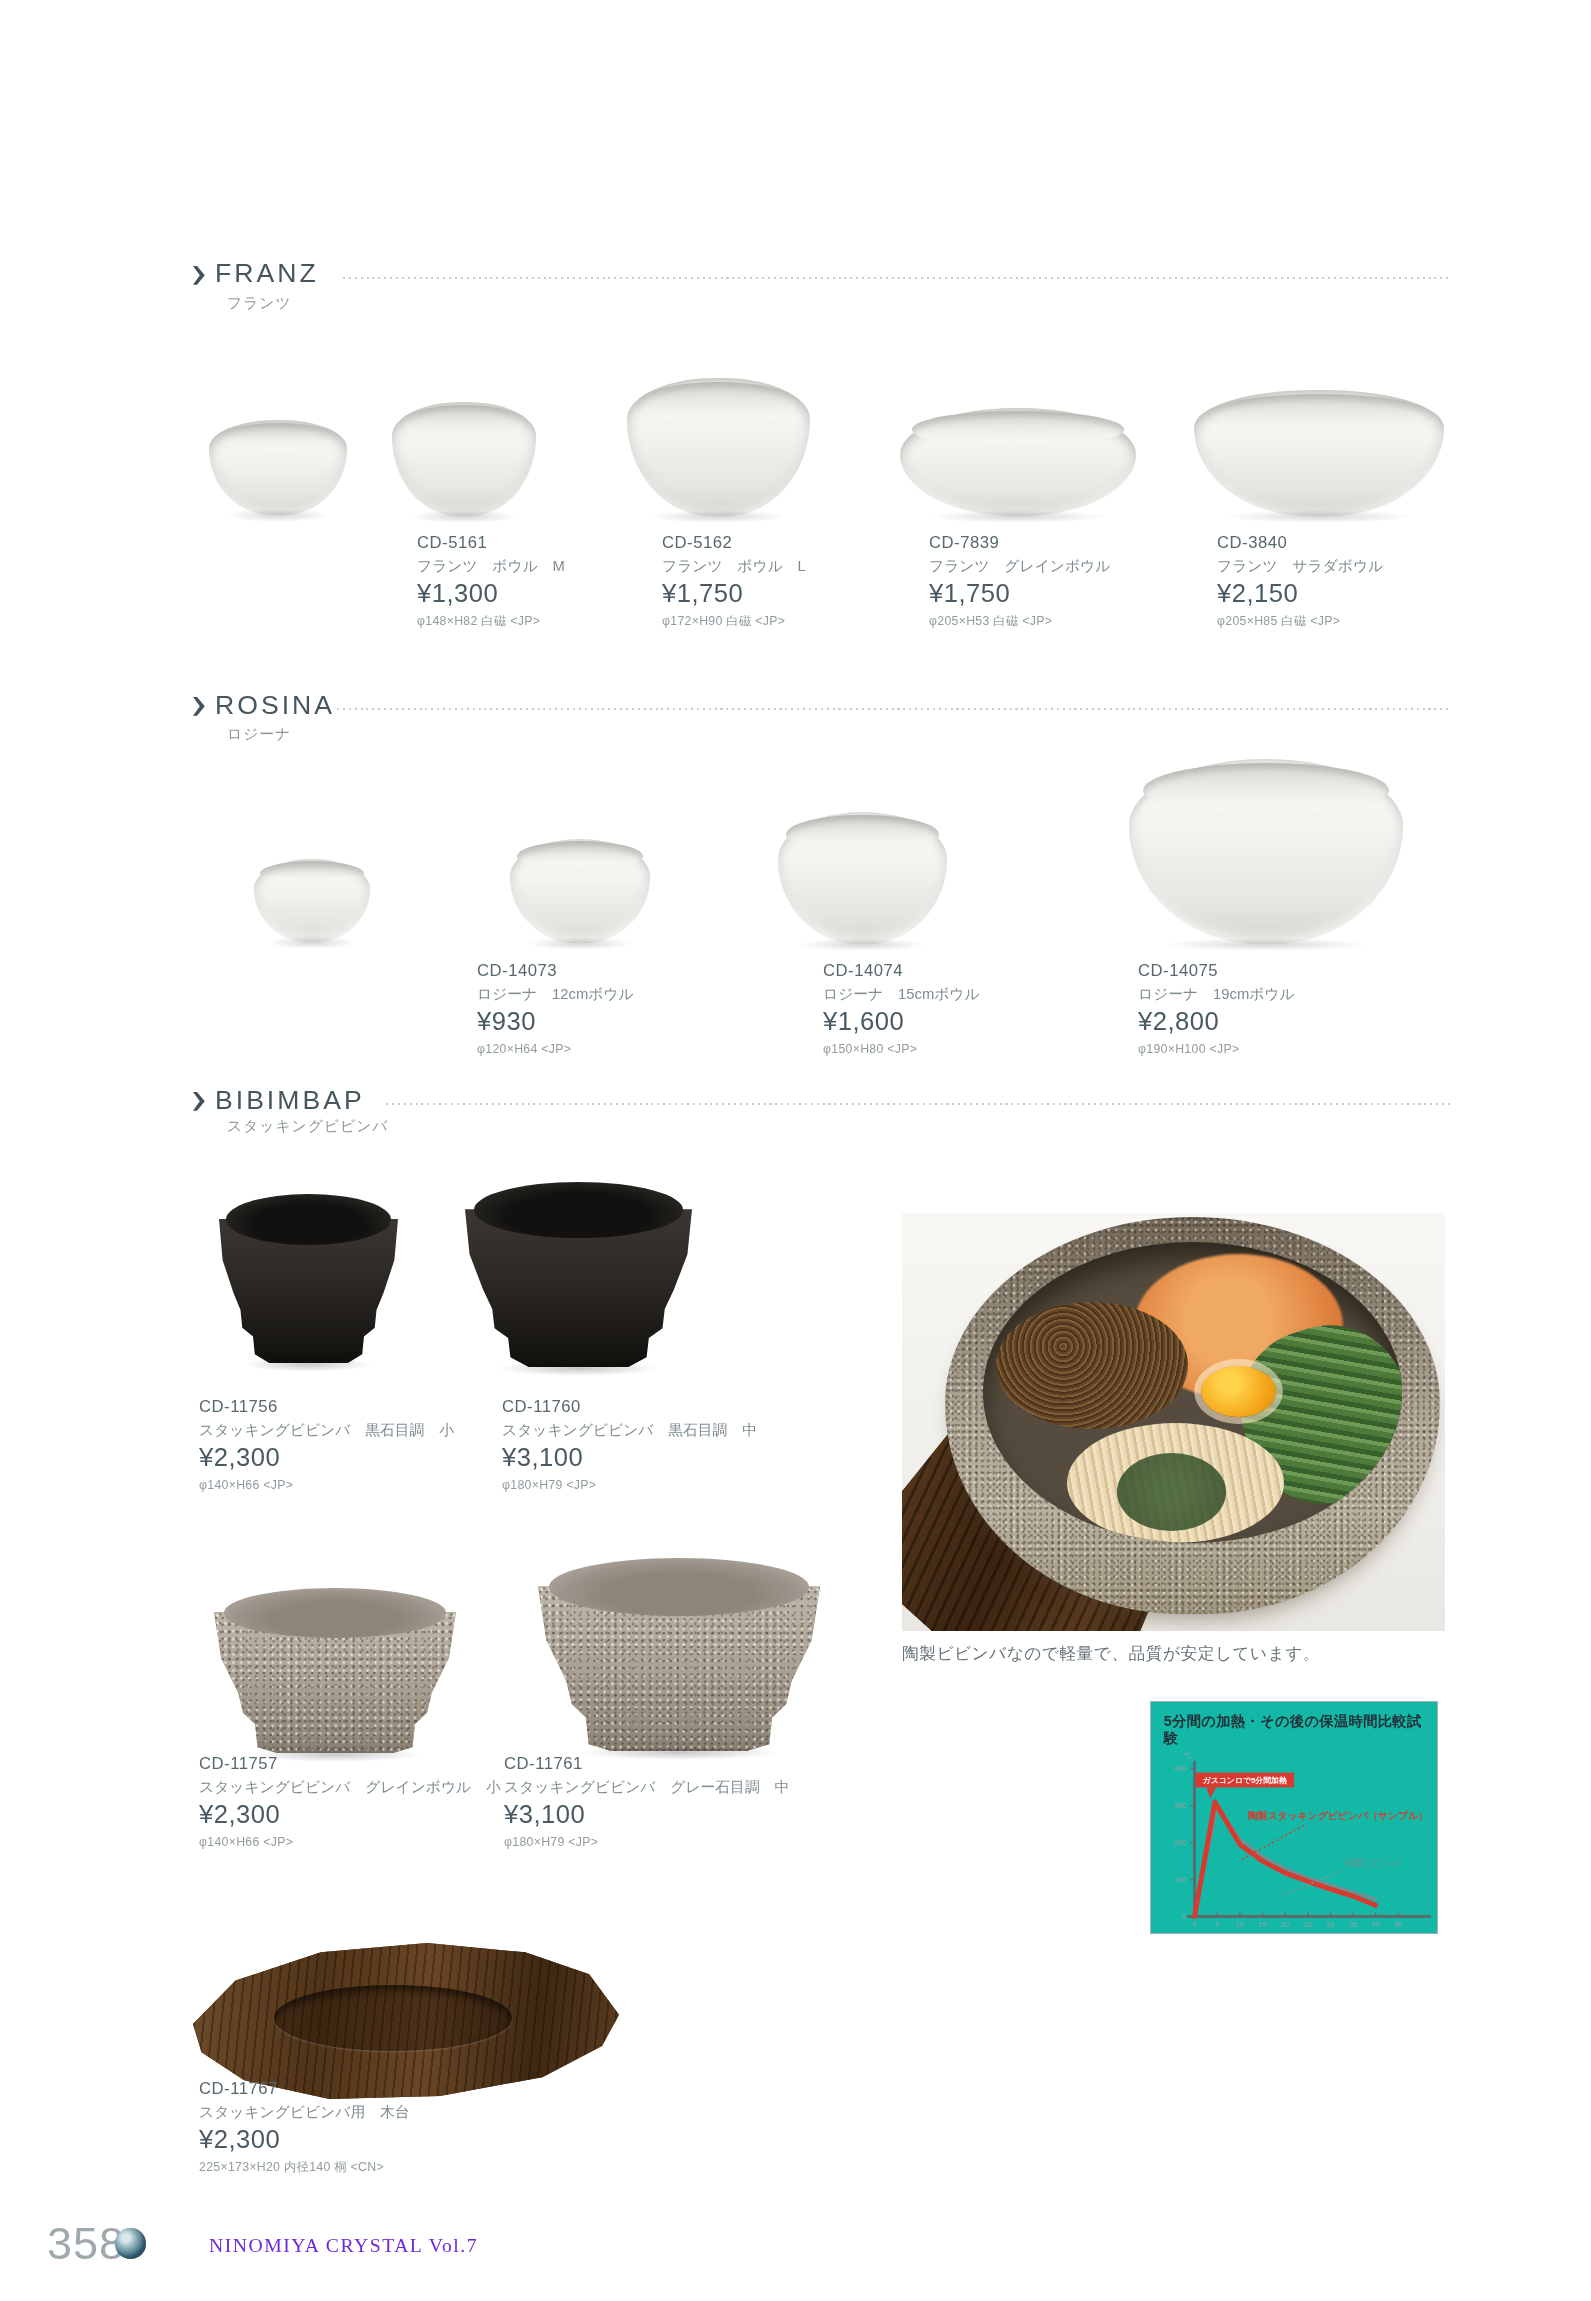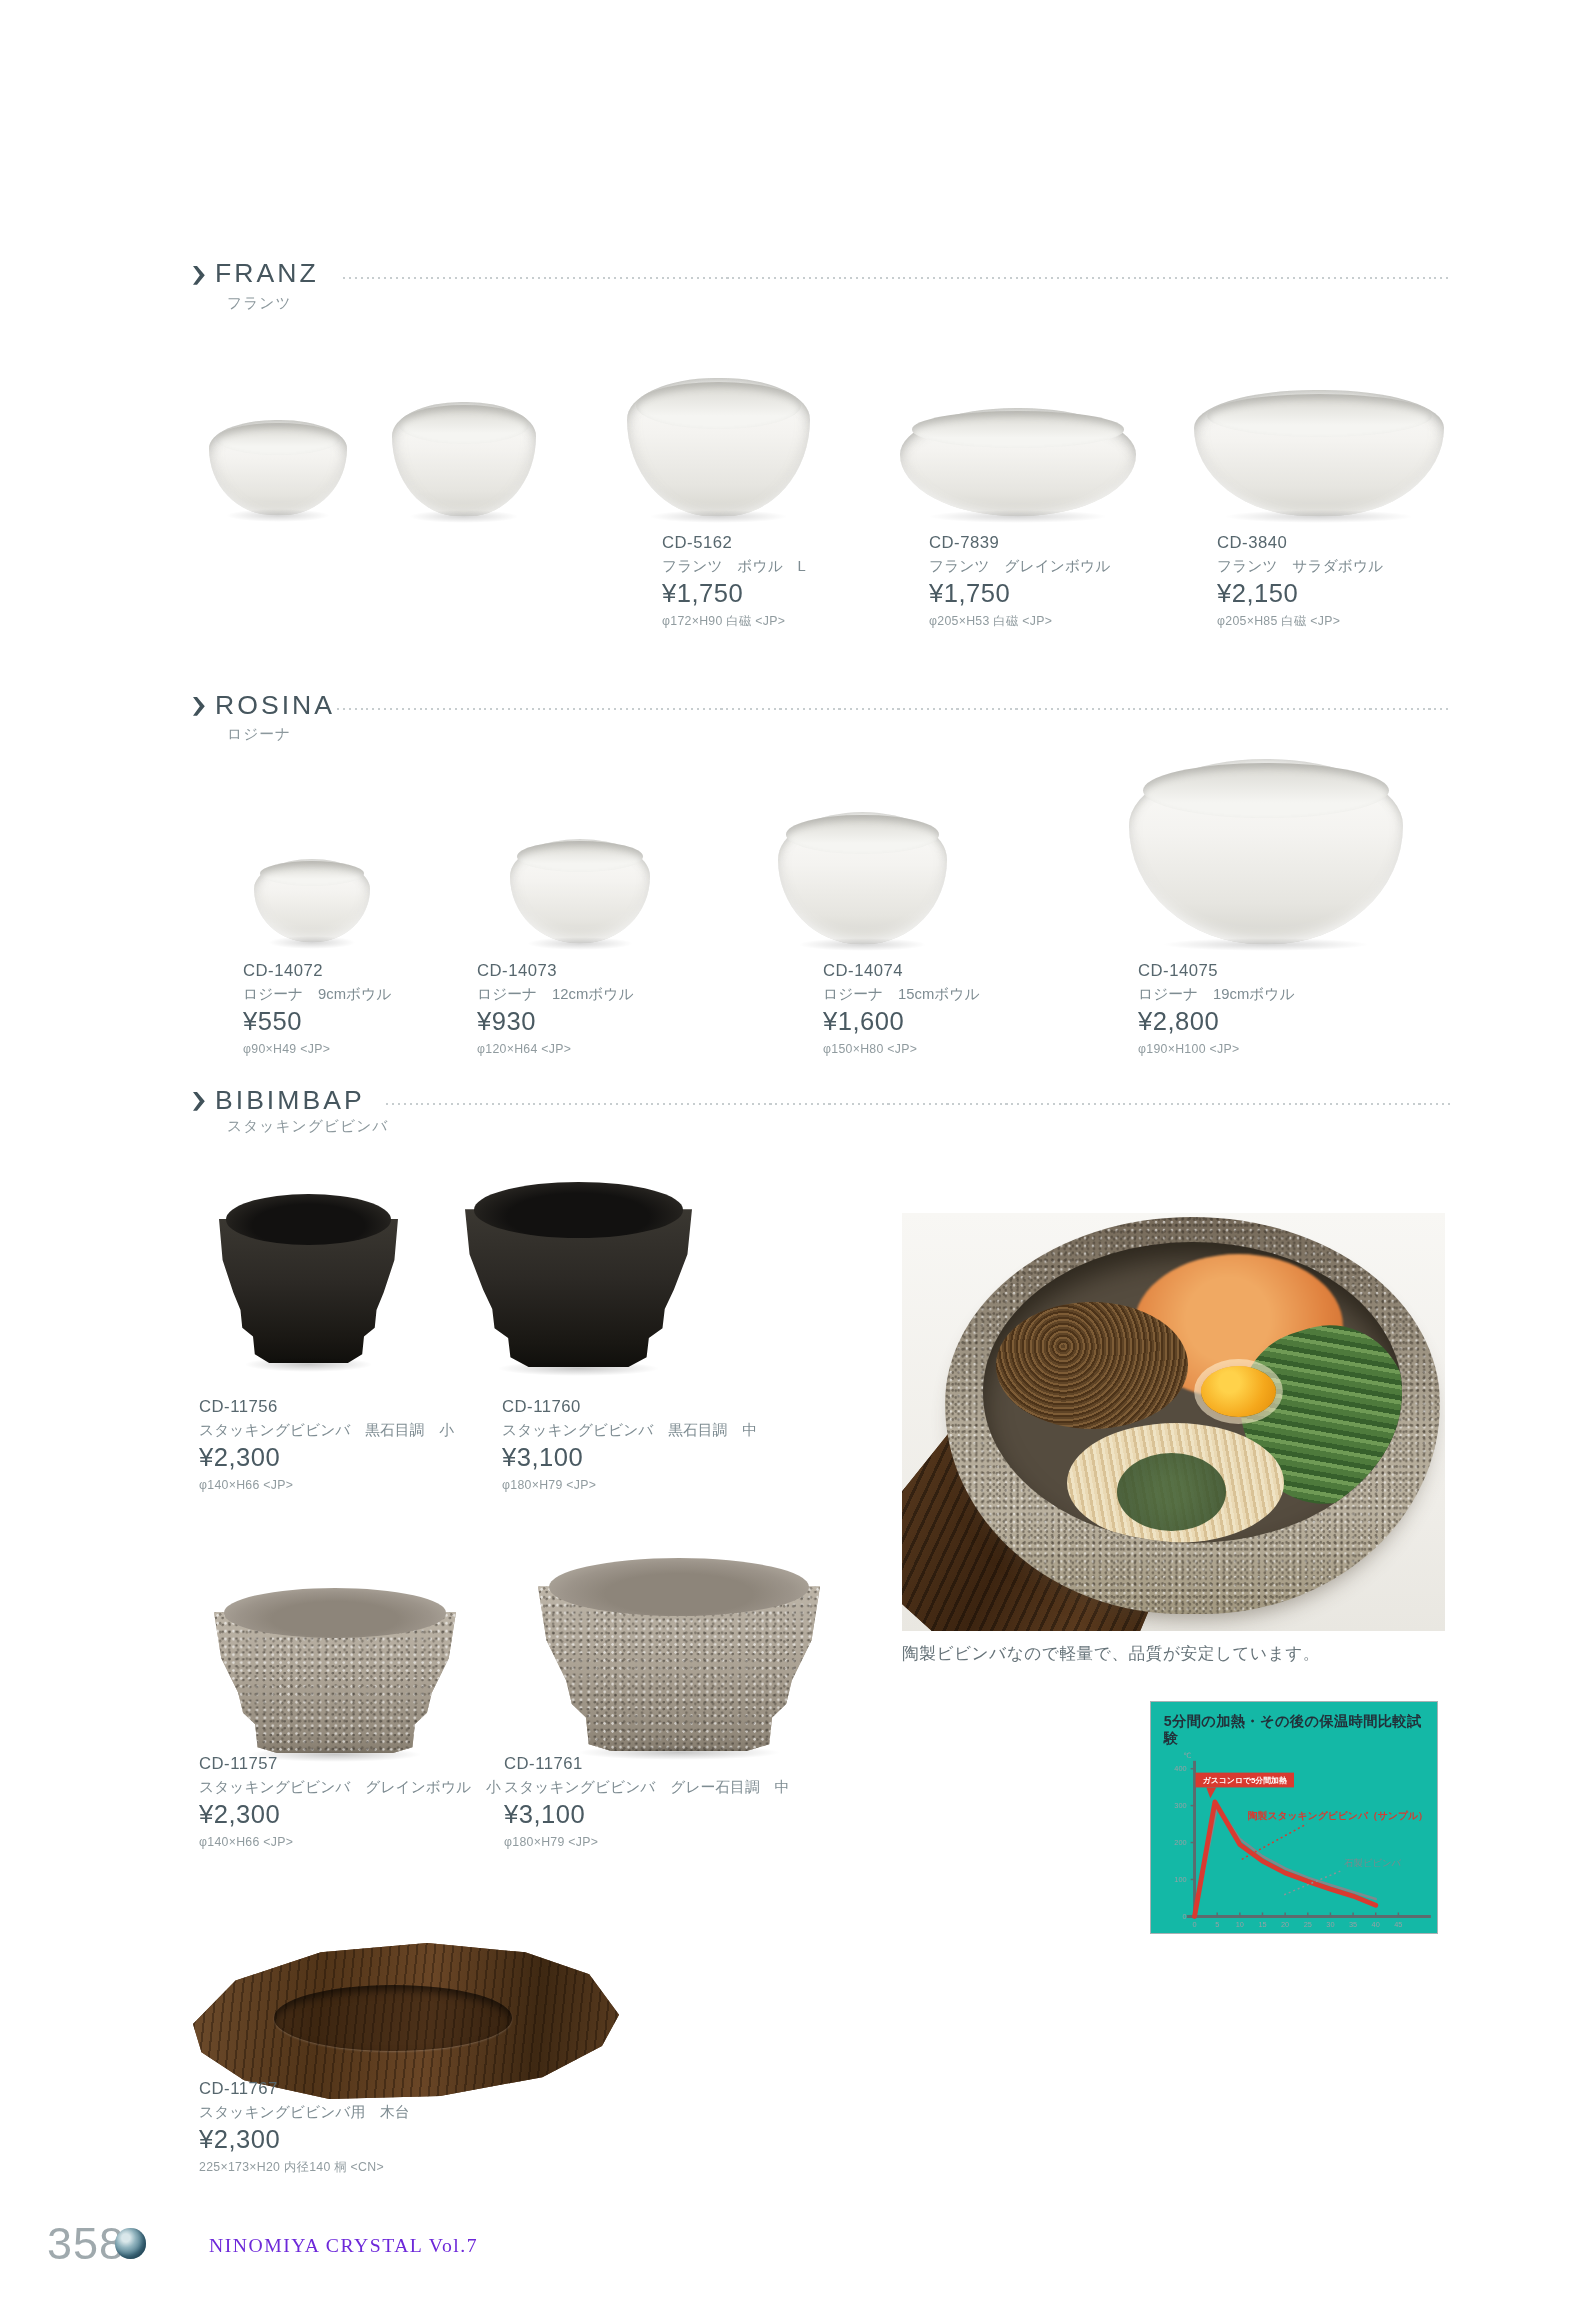--- a/index.html
+++ b/index.html
@@ -128,20 +128,26 @@
   <div class="sec-title" style="left:215px;top:258px;">FRANZ</div>
   <div class="dotline" style="left:343px;top:277px;width:1107px;"></div>
   <div class="sec-sub" style="left:227px;top:294px;">フランツ</div>
 
   <div class="bowl" style="left:209px;top:420px;width:138px;height:95px;"></div>
   <div class="bowl" style="left:392px;top:402px;width:144px;height:114px;"></div>
   <div class="bowl" style="left:627px;top:378px;width:183px;height:138px;"></div>
   <div class="bowl shallow" style="left:900px;top:408px;width:236px;height:108px;"></div>
   <div class="bowl" style="left:1194px;top:390px;width:250px;height:126px;"></div>
 
+  <div class="plabel" style="left:417px;top:535px;">
+    <div class="p-code">CD-5161</div>
+    <div class="p-name">フランツ　ボウル　M</div>
+    <div class="p-price">¥1,300</div>
+    <div class="p-spec">φ148×H82 白磁 &lt;JP&gt;</div>
+  </div>
   <div class="plabel" style="left:662px;top:535px;">
     <div class="p-code">CD-5162</div>
     <div class="p-name">フランツ　ボウル　L</div>
     <div class="p-price">¥1,750</div>
     <div class="p-spec">φ172×H90 白磁 &lt;JP&gt;</div>
   </div>
   <div class="plabel" style="left:929px;top:535px;">
     <div class="p-code">CD-7839</div>
     <div class="p-name">フランツ　グレインボウル</div>
     <div class="p-price">¥1,750</div>
@@ -157,26 +163,20 @@
   <div class="sec-arrow" style="left:193px;top:697px;"></div>
   <div class="sec-title" style="left:215px;top:690px;">ROSINA</div>
   <div class="dotline" style="left:337px;top:708px;width:1113px;"></div>
   <div class="sec-sub" style="left:227px;top:725px;">ロジーナ</div>
 
   <div class="bowl rosina" style="left:254px;top:859px;width:116px;height:83px;"></div>
   <div class="bowl rosina" style="left:510px;top:839px;width:140px;height:104px;"></div>
   <div class="bowl rosina" style="left:778px;top:812px;width:169px;height:132px;"></div>
   <div class="bowl rosina" style="left:1129px;top:759px;width:274px;height:185px;"></div>
 
-  <div class="plabel" style="left:243px;top:963px;">
-    <div class="p-code">CD-14072</div>
-    <div class="p-name">ロジーナ　9cmボウル</div>
-    <div class="p-price">¥550</div>
-    <div class="p-spec">φ90×H49 &lt;JP&gt;</div>
-  </div>
   <div class="plabel" style="left:477px;top:963px;">
     <div class="p-code">CD-14073</div>
     <div class="p-name">ロジーナ　12cmボウル</div>
     <div class="p-price">¥930</div>
     <div class="p-spec">φ120×H64 &lt;JP&gt;</div>
   </div>
   <div class="plabel" style="left:823px;top:963px;">
     <div class="p-code">CD-14074</div>
     <div class="p-name">ロジーナ　15cmボウル</div>
     <div class="p-price">¥1,600</div>

